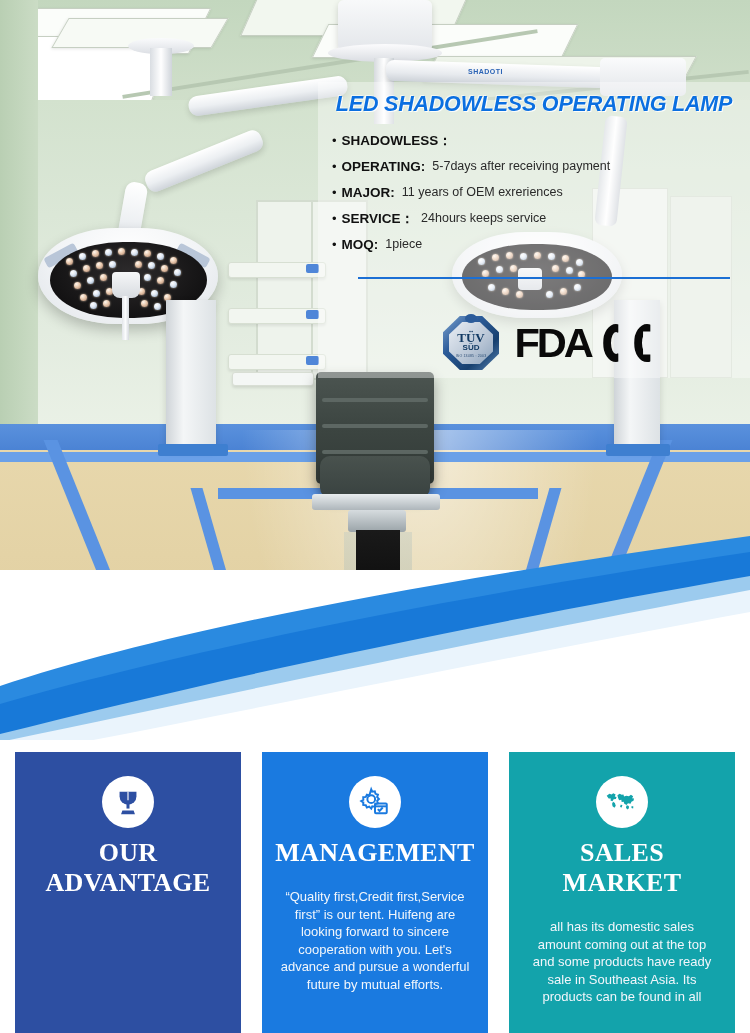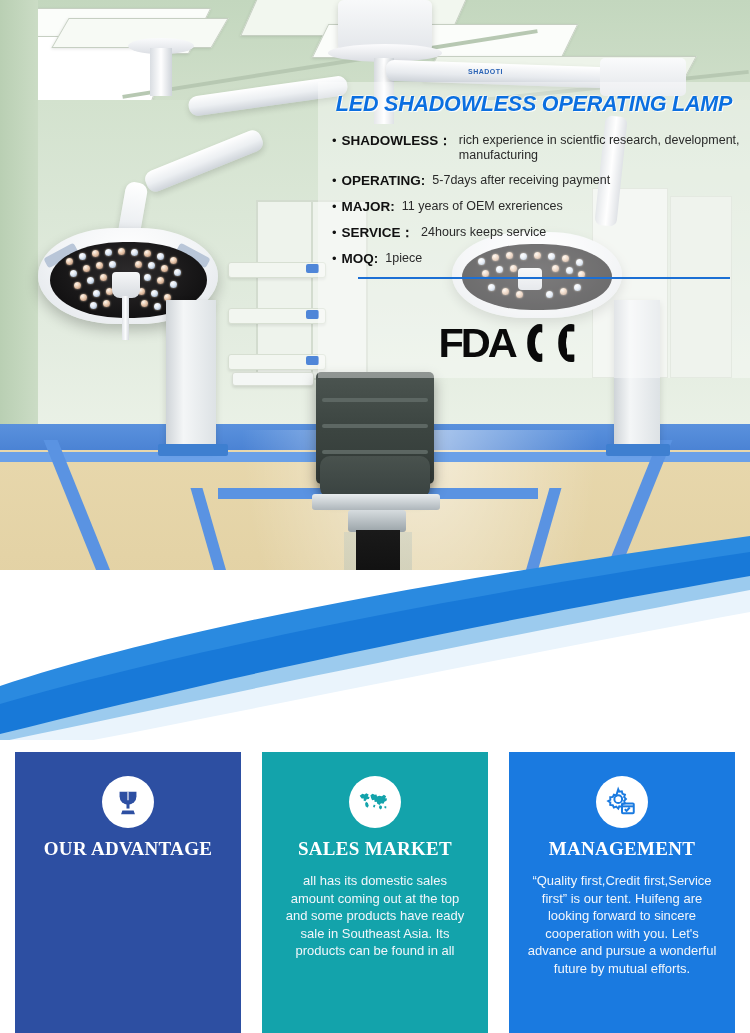--- a/index.html
+++ b/index.html
@@ -212,21 +212,21 @@
     display:flex; align-items:center; justify-content:center; }
   .why-text { color:#ffffff; font-size:25px; font-weight:500; letter-spacing:1.2px; }
 
   
   .cards { position:absolute; left:0; top:752px; width:750px; height:281px;
     display:flex; justify-content:center; gap:21px; }
   .card { width:226px; height:281px; padding:24px 12px 0 12px; text-align:center; }
   .card-icon { width:52px; height:52px; border-radius:50%; background:#ffffff;
     margin:0 auto 10px auto; display:flex; align-items:center; justify-content:center; }
   .card-title { font-family:"Liberation Serif", serif; font-weight:bold; color:#ffffff;
-    font-size:19px; letter-spacing:.3px; margin-bottom:12px; }
+    font-size:26px; letter-spacing:.3px; margin-bottom:20px; }
   .card-body { color:#f2f6fb; font-size:13px; line-height:17.5px; padding:0 6px; }
 </style>
 </head>
 <body>
 
 <div class="page">
 
   <div class="hero">
 
     <div class="or-room">
@@ -374,21 +374,20 @@
     </svg>
 
     <div class="spec-panel"></div>
 
     <div class="hero-title">LED SHADOWLESS OPERATING LAMP</div>
 
     <div class="spec-list">
       <div class="spec-row">
         <span class="spec-bullet">•</span>
         <span class="spec-label">SHADOWLESS：</span>
-        <span class="spec-value">rich experience in scientfic research, development, manufacturing</span>
       </div>
       <div class="spec-row">
         <span class="spec-bullet">•</span>
         <span class="spec-label">OPERATING:</span>
         <span class="spec-value">5-7days after receiving payment</span>
       </div>
       <div class="spec-row">
         <span class="spec-bullet">•</span>
         <span class="spec-label">MAJOR:</span>
         <span class="spec-value">11 years of OEM exreriences</span>
@@ -401,20 +400,28 @@
       <div class="spec-row">
         <span class="spec-bullet">•</span>
         <span class="spec-label">MOQ:</span>
         <span class="spec-value">1piece</span>
       </div>
     </div>
 
     <div class="spec-divider"></div>
 
     <div class="certs">
+      <div class="tuv">
+        <div class="tuv-oct"></div>
+        <div class="tuv-in"></div>
+        <div class="tuv-top"></div>
+        <div class="tuv-t">TÜV</div>
+        <div class="tuv-s">SÜD</div>
+        <div class="tuv-m">ISO 13485 : 2003</div>
+      </div>
       <div class="fda">FDA</div>
       <div class="ce-mark">
         <span class="ce-c"></span>
           <span class="ce-e"></span>
       </div>
     </div>
   </div>
 
 
   <div class="cards">
@@ -422,47 +429,47 @@
     <div class="card" style="background:#2d4fa2;">
       <div class="card-icon">
         <svg width="30" height="30" viewBox="0 0 32 32" aria-hidden="true">
           <path d="M7 5h18v5a9 9 0 0 1-18 0V5z" fill="#2d4fa2"></path>
           <rect x="14.4" y="17" width="3.2" height="6" fill="#2d4fa2"></rect>
           <path d="M10 25h12l1.4 4H8.6L10 25z" fill="#2d4fa2"></path>
           <path d="M15.4 5h1.2v9h-1.2z" fill="#ffffff"></path>
         </svg>
       </div>
       <div class="card-title">OUR ADVANTAGE</div>
+    </div>
+
+    <div class="card" style="background:#1a7ae0;">
+      <div class="card-icon">
+        <svg width="32" height="32" viewBox="0 0 34 34" aria-hidden="true">
+          <g fill="none" stroke="#1a7ae0" stroke-width="2.1">
+            <path d="M13 3.6l1.1 2.5 2.7-.4.7 2.6 2.6.9-.8 2.6 1.9 2-1.9 2 .8 2.6-2.6.9-.7 2.6-2.7-.4L13 24l-2.1-2.1-2.5.9-1.2-2.4-2.7-.3.1-2.7L2.4 16l2.2-1.4-.1-2.7 2.7-.3L8.4 9.2l2.5.9L13 3.6z"></path>
+            <circle cx="13" cy="14" r="4.1"></circle>
+            <rect x="17" y="18.5" width="12.5" height="10.5" rx="1"></rect>
+            <path d="M17 21.6h12.5"></path>
+            <path d="M20 24.6l1.8 1.9 3.4-3.6"></path>
+          </g>
+        </svg>
+      </div>
+      <div class="card-title">MANAGEMENT</div>
+      <div class="card-body">“Quality first,Credit first,Service first”  is our tent. Huifeng are looking forward to sincere cooperation with you. Let's advance and pursue a wonderful future by mutual efforts.</div>
     </div>
 
     <div class="card" style="background:#13a3ab;">
       <div class="card-icon">
         <svg width="34" height="30" viewBox="0 0 40 28" aria-hidden="true">
           <g fill="#13a3ab">
             <path d="M2 6.5l3.2-2.3 2.6 1.1 1.9-1.6 2.8 1.4-1 2.3 2.1.6-.8 2.5-2.6.3-1.5 2.4-2.2-1.1.4-2.3-2.6.2L2 6.5z"></path>
             <path d="M9.5 13.8l2.1 1.5 1.1 3.2-1.6 2.4-2.2-1.8-.6-3.1 1.2-2.2z"></path>
             <path d="M14.6 6.2l2.6-1.9 2.4 1.2 2.1-.4.7 2.4 2.6-.9 3.1.6 2.4-1.6 2.6 1.5-1.2 2.4 2.3.5-.7 2.6-2.4 1-1.1 2.5-3-.5-1.6 1.9-2.7-1.3-.7-2.6-2.4.3-.4-2.5-2.6.4-1.2-2.4-.8-3.2z"></path>
             <path d="M25.8 17.8l2.2 1 .2 2.6-2 1.4-1.5-2.1.4-1.9zM31.3 18.6l2.1.6-.3 2.3-2-.4.2-2.5z"></path>
             <path d="M18.4 17.1l2.1.5-.9 2.8-1.9-.6.7-2.7z"></path>
           </g>
         </svg>
       </div>
       <div class="card-title">SALES MARKET</div>
       <div class="card-body">all has its domestic sales amount coming out at the top and some products have ready sale in Southeast Asia. Its products can be found in all</div>
     </div>
-
-    <div class="card" style="background:#1a7ae0;">
-      <div class="card-icon">
-        <svg width="32" height="32" viewBox="0 0 34 34" aria-hidden="true">
-          <g fill="none" stroke="#1a7ae0" stroke-width="2.1">
-            <path d="M13 3.6l1.1 2.5 2.7-.4.7 2.6 2.6.9-.8 2.6 1.9 2-1.9 2 .8 2.6-2.6.9-.7 2.6-2.7-.4L13 24l-2.1-2.1-2.5.9-1.2-2.4-2.7-.3.1-2.7L2.4 16l2.2-1.4-.1-2.7 2.7-.3L8.4 9.2l2.5.9L13 3.6z"></path>
-            <circle cx="13" cy="14" r="4.1"></circle>
-            <rect x="17" y="18.5" width="12.5" height="10.5" rx="1"></rect>
-            <path d="M17 21.6h12.5"></path>
-            <path d="M20 24.6l1.8 1.9 3.4-3.6"></path>
-          </g>
-        </svg>
-      </div>
-      <div class="card-title">MANAGEMENT</div>
-      <div class="card-body">“Quality first,Credit first,Service first”  is our tent. Huifeng are looking forward to sincere cooperation with you. Let's advance and pursue a wonderful future by mutual efforts.</div>
-    </div>
   </div>
 </div>
 
 </body></html>

